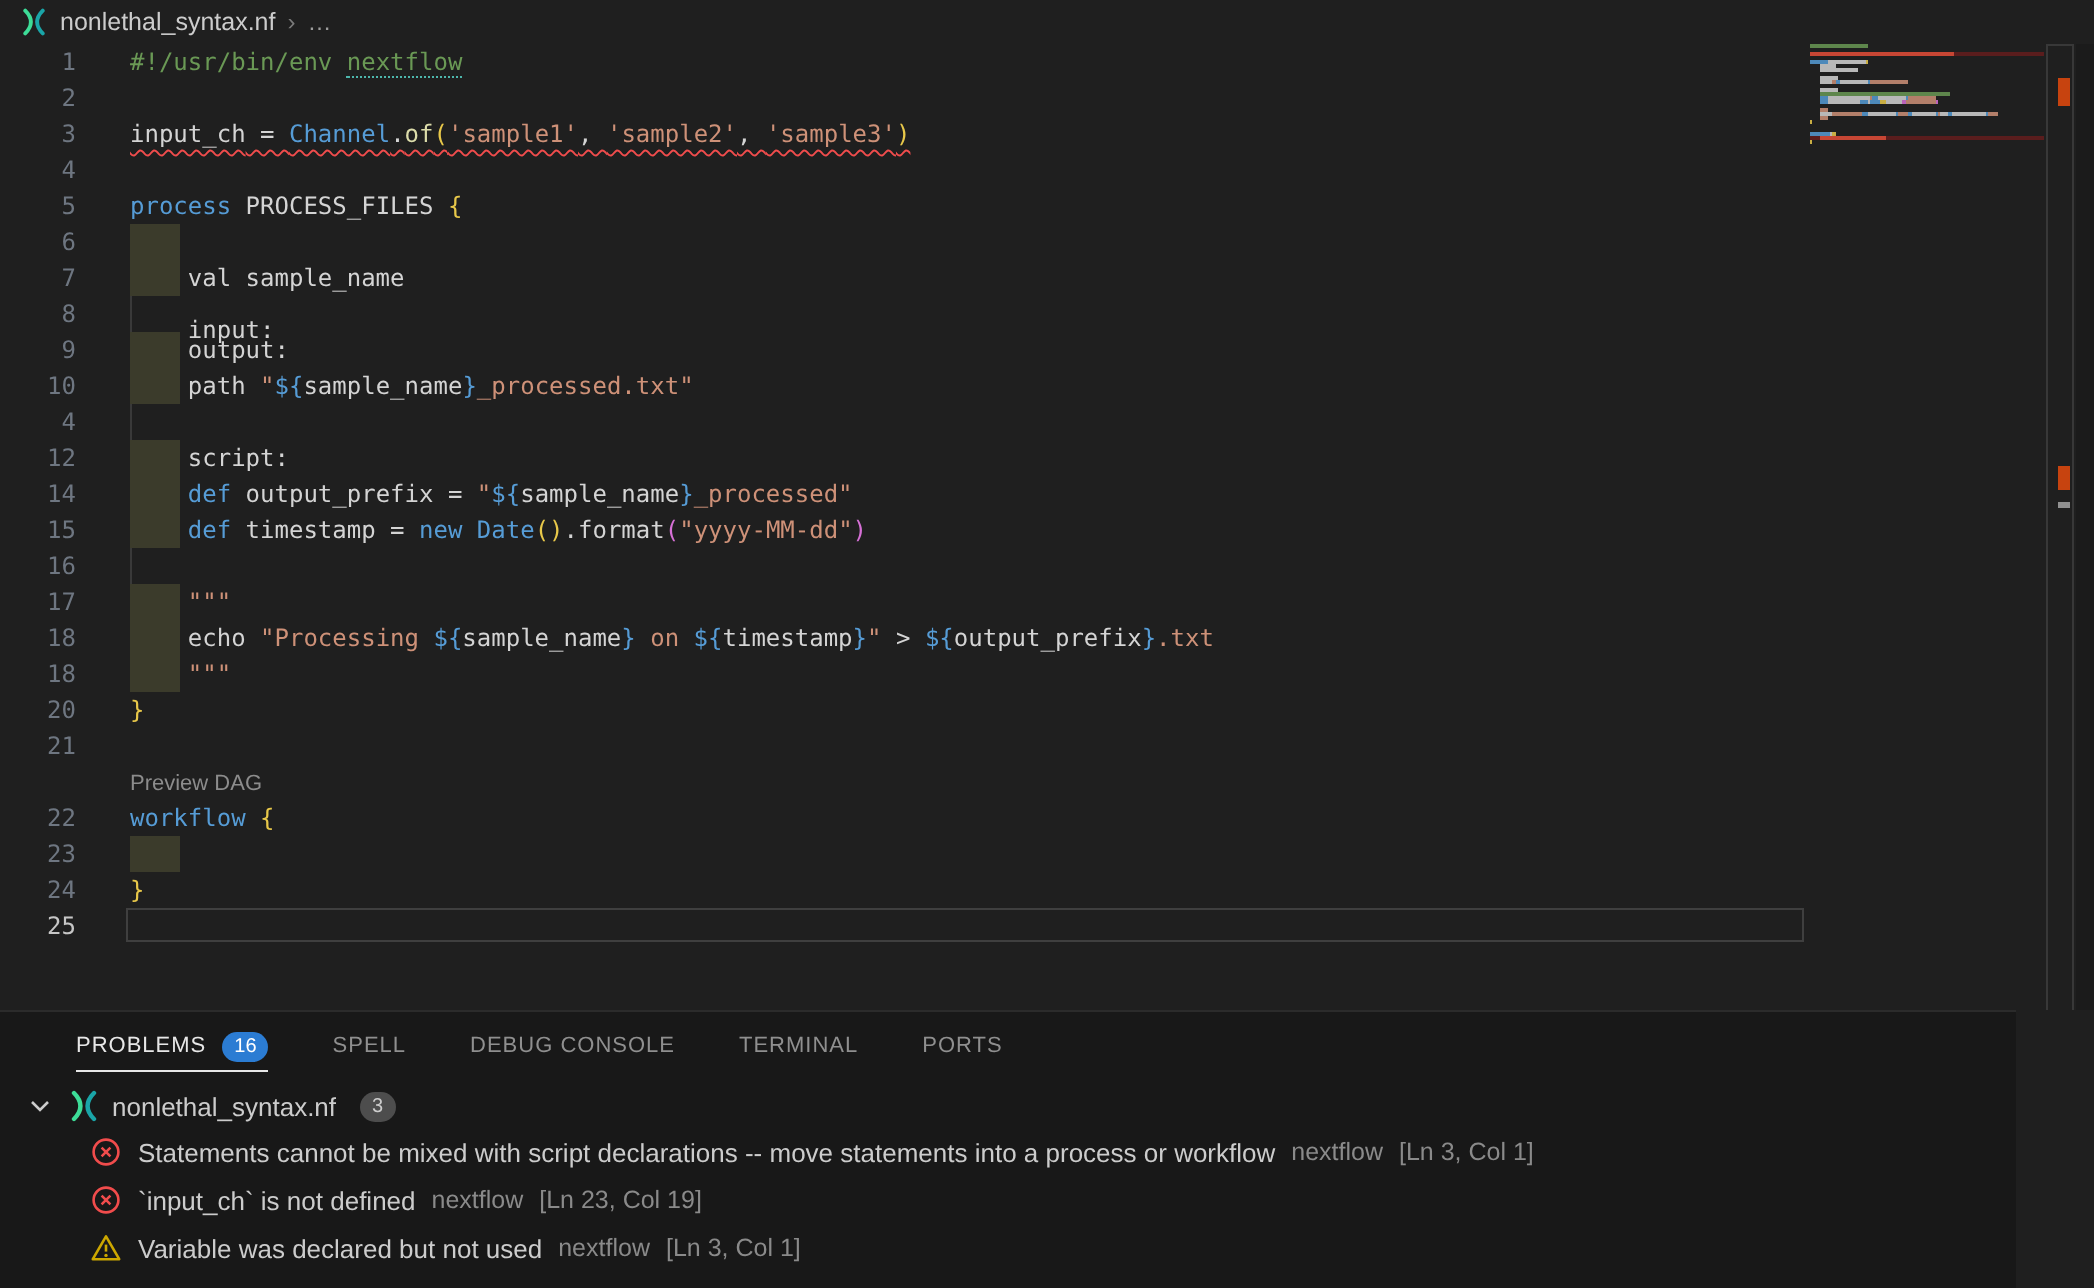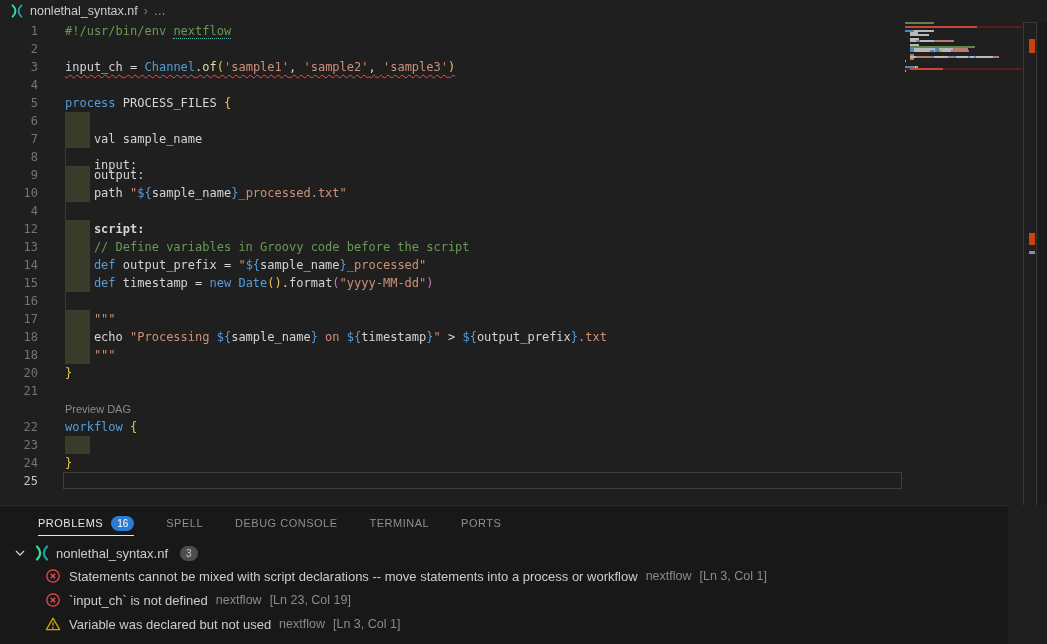--- a/index.html
+++ b/index.html
@@ -106,22 +106,21 @@
       <div class="eline"><div class="ln">2</div><div class="lcontent"><span style="padding-left: 0ch; display: inline-block;"></span></div></div>
       <div class="eline"><div class="ln">3</div><div class="lcontent"><span class="sq-wrap" style="padding-left: 0ch; display: inline-block;"><span class="tok-d">input_ch</span><span class="tok-d"> = </span><span class="tok-k">Channel</span><span class="tok-d">.</span><span class="tok-f">of</span><span class="tok-b1">(</span><span class="tok-s">'sample1'</span><span class="tok-d">, </span><span class="tok-s">'sample2'</span><span class="tok-d">, </span><span class="tok-s">'sample3'</span><span class="tok-b1">)</span></span></div></div>
       <div class="eline"><div class="ln">4</div><div class="lcontent"><span style="padding-left: 0ch; display: inline-block;"></span></div></div>
       <div class="eline"><div class="ln">5</div><div class="lcontent"><span style="padding-left: 0ch; display: inline-block;"><span class="tok-k">process</span><span class="tok-d"> PROCESS_FILES </span><span class="tok-b1">{</span></span></div></div>
       <div class="eline"><div class="ln">6</div><div class="lcontent"><div class="indent-guide"></div><div class="indent-block"></div><span style="padding-left: 4ch; display: inline-block; margin-top: 44px;"><span class="tok-d">input:</span></span></div></div>
       <div class="eline"><div class="ln">7</div><div class="lcontent"><div class="indent-guide"></div><div class="indent-block"></div><span style="padding-left: 4ch; display: inline-block;"><span class="tok-d">val sample_name</span></span></div></div>
       <div class="eline"><div class="ln">8</div><div class="lcontent"><div class="indent-guide"></div><span style="padding-left: 0ch; display: inline-block;"></span></div></div>
       <div class="eline"><div class="ln">9</div><div class="lcontent"><div class="indent-guide"></div><div class="indent-block"></div><span style="padding-left: 4ch; display: inline-block;"><span class="tok-d">output:</span></span></div></div>
       <div class="eline"><div class="ln">10</div><div class="lcontent"><div class="indent-guide"></div><div class="indent-block"></div><span style="padding-left: 4ch; display: inline-block;"><span class="tok-d">path </span><span class="tok-s">"</span><span class="tok-i">${</span><span class="tok-d">sample_name</span><span class="tok-i">}</span><span class="tok-s">_processed.txt"</span></span></div></div>
       <div class="eline"><div class="ln">4</div><div class="lcontent"><div class="indent-guide"></div><span style="padding-left: 0ch; display: inline-block;"></span></div></div>
-      <div class="eline"><div class="ln">12</div><div class="lcontent"><div class="indent-guide"></div><div class="indent-block"></div><span style="padding-left: 4ch; display: inline-block; font-weight: bold;"><span class="tok-d">script:</span></span></div></div>
-      <div class="eline"><div class="ln">13</div><div class="lcontent"><div class="indent-guide"></div><div class="indent-block"></div><span style="padding-left: 4ch; display: inline-block;"><span class="tok-c">// Define variables in Groovy code before the script</span></span></div></div>
+      <div class="eline"><div class="ln">12</div><div class="lcontent"><div class="indent-guide"></div><div class="indent-block"></div><span style="padding-left: 4ch; display: inline-block;"><span class="tok-d">script:</span></span></div></div>
       <div class="eline"><div class="ln">14</div><div class="lcontent"><div class="indent-guide"></div><div class="indent-block"></div><span style="padding-left: 4ch; display: inline-block;"><span class="tok-k">def</span><span class="tok-d"> output_prefix = </span><span class="tok-s">"</span><span class="tok-i">${</span><span class="tok-d">sample_name</span><span class="tok-i">}</span><span class="tok-s">_processed"</span></span></div></div>
       <div class="eline"><div class="ln">15</div><div class="lcontent"><div class="indent-guide"></div><div class="indent-block"></div><span style="padding-left: 4ch; display: inline-block;"><span class="tok-k">def</span><span class="tok-d"> timestamp = </span><span class="tok-k">new</span><span class="tok-d"> </span><span class="tok-k">Date</span><span class="tok-b1">()</span><span class="tok-d">.format</span><span class="tok-b2">(</span><span class="tok-s">"yyyy-MM-dd"</span><span class="tok-b2">)</span></span></div></div>
       <div class="eline"><div class="ln">16</div><div class="lcontent"><div class="indent-guide"></div><span style="padding-left: 0ch; display: inline-block;"></span></div></div>
       <div class="eline"><div class="ln">17</div><div class="lcontent"><div class="indent-guide"></div><div class="indent-block"></div><span style="padding-left: 4ch; display: inline-block;"><span class="tok-s">"""</span></span></div></div>
       <div class="eline"><div class="ln">18</div><div class="lcontent"><div class="indent-guide"></div><div class="indent-block"></div><span style="padding-left: 4ch; display: inline-block;"><span class="tok-d">echo </span><span class="tok-s">"Processing </span><span class="tok-i">${</span><span class="tok-d">sample_name</span><span class="tok-i">}</span><span class="tok-s"> on </span><span class="tok-i">${</span><span class="tok-d">timestamp</span><span class="tok-i">}</span><span class="tok-s">"</span><span class="tok-d"> &gt; </span><span class="tok-i">${</span><span class="tok-d">output_prefix</span><span class="tok-i">}</span><span class="tok-s">.txt</span></span></div></div>
       <div class="eline"><div class="ln">18</div><div class="lcontent"><div class="indent-guide"></div><div class="indent-block"></div><span style="padding-left: 4ch; display: inline-block;"><span class="tok-s">"""</span></span></div></div>
       <div class="eline"><div class="ln">20</div><div class="lcontent"><span style="padding-left: 0ch; display: inline-block;"><span class="tok-b1">}</span></span></div></div>
       <div class="eline"><div class="ln">21</div><div class="lcontent"><span style="padding-left: 0ch; display: inline-block;"></span></div></div>
       <div class="eline codelens-row"><div class="ln"></div><div class="lcontent"><span class="codelens">Preview DAG</span></div></div>
       <div class="eline"><div class="ln">22</div><div class="lcontent"><span style="padding-left: 0ch; display: inline-block;"><span class="tok-k">workflow</span><span class="tok-d"> </span><span class="tok-b1">{</span></span></div></div>

